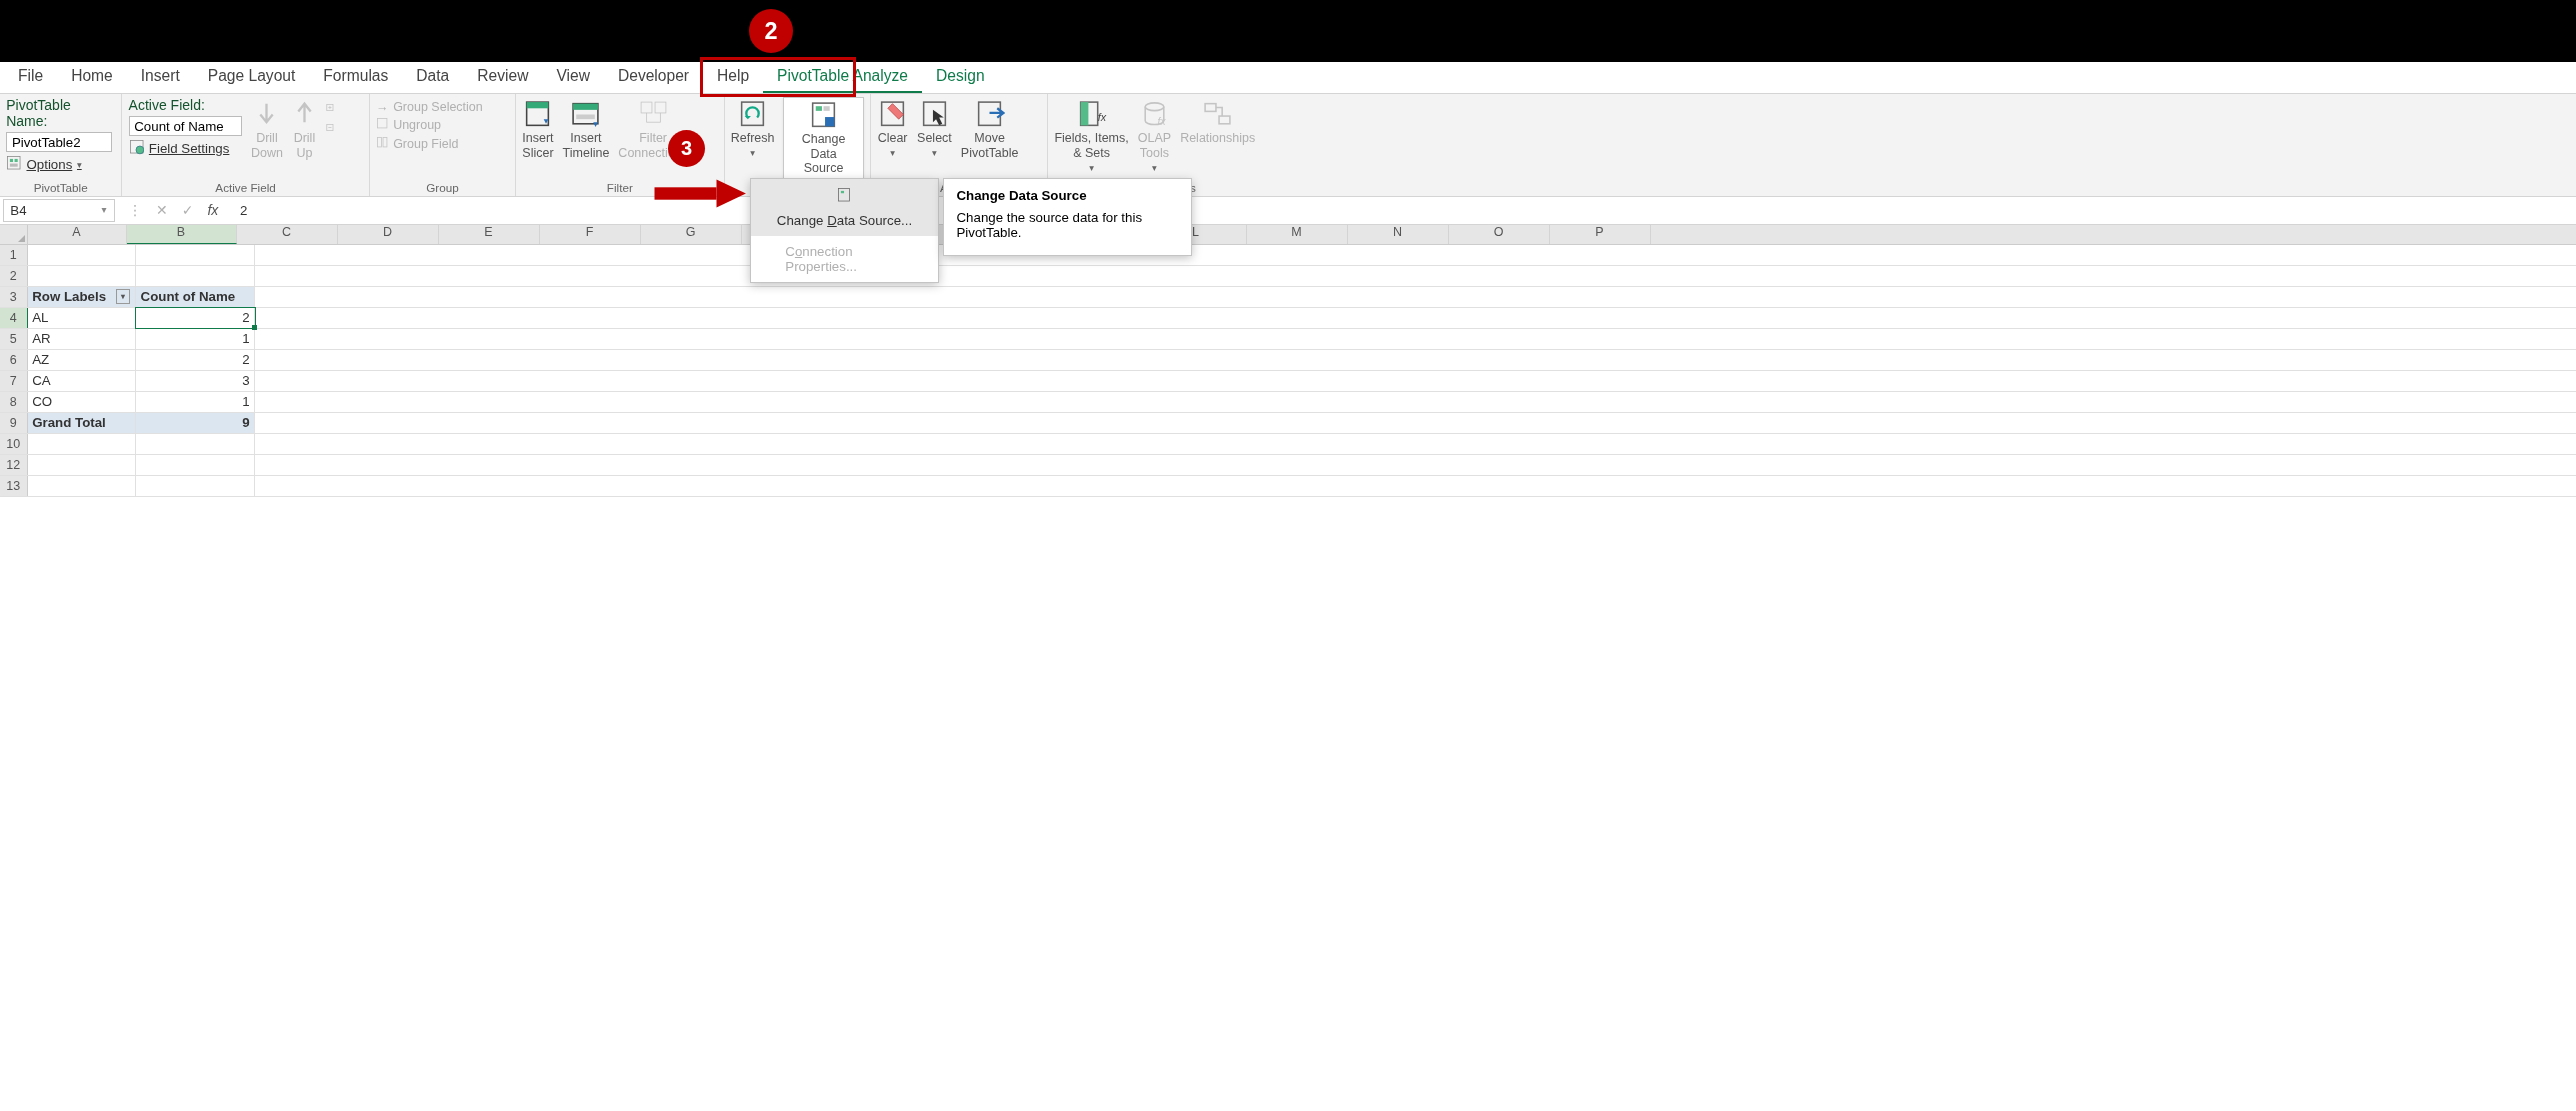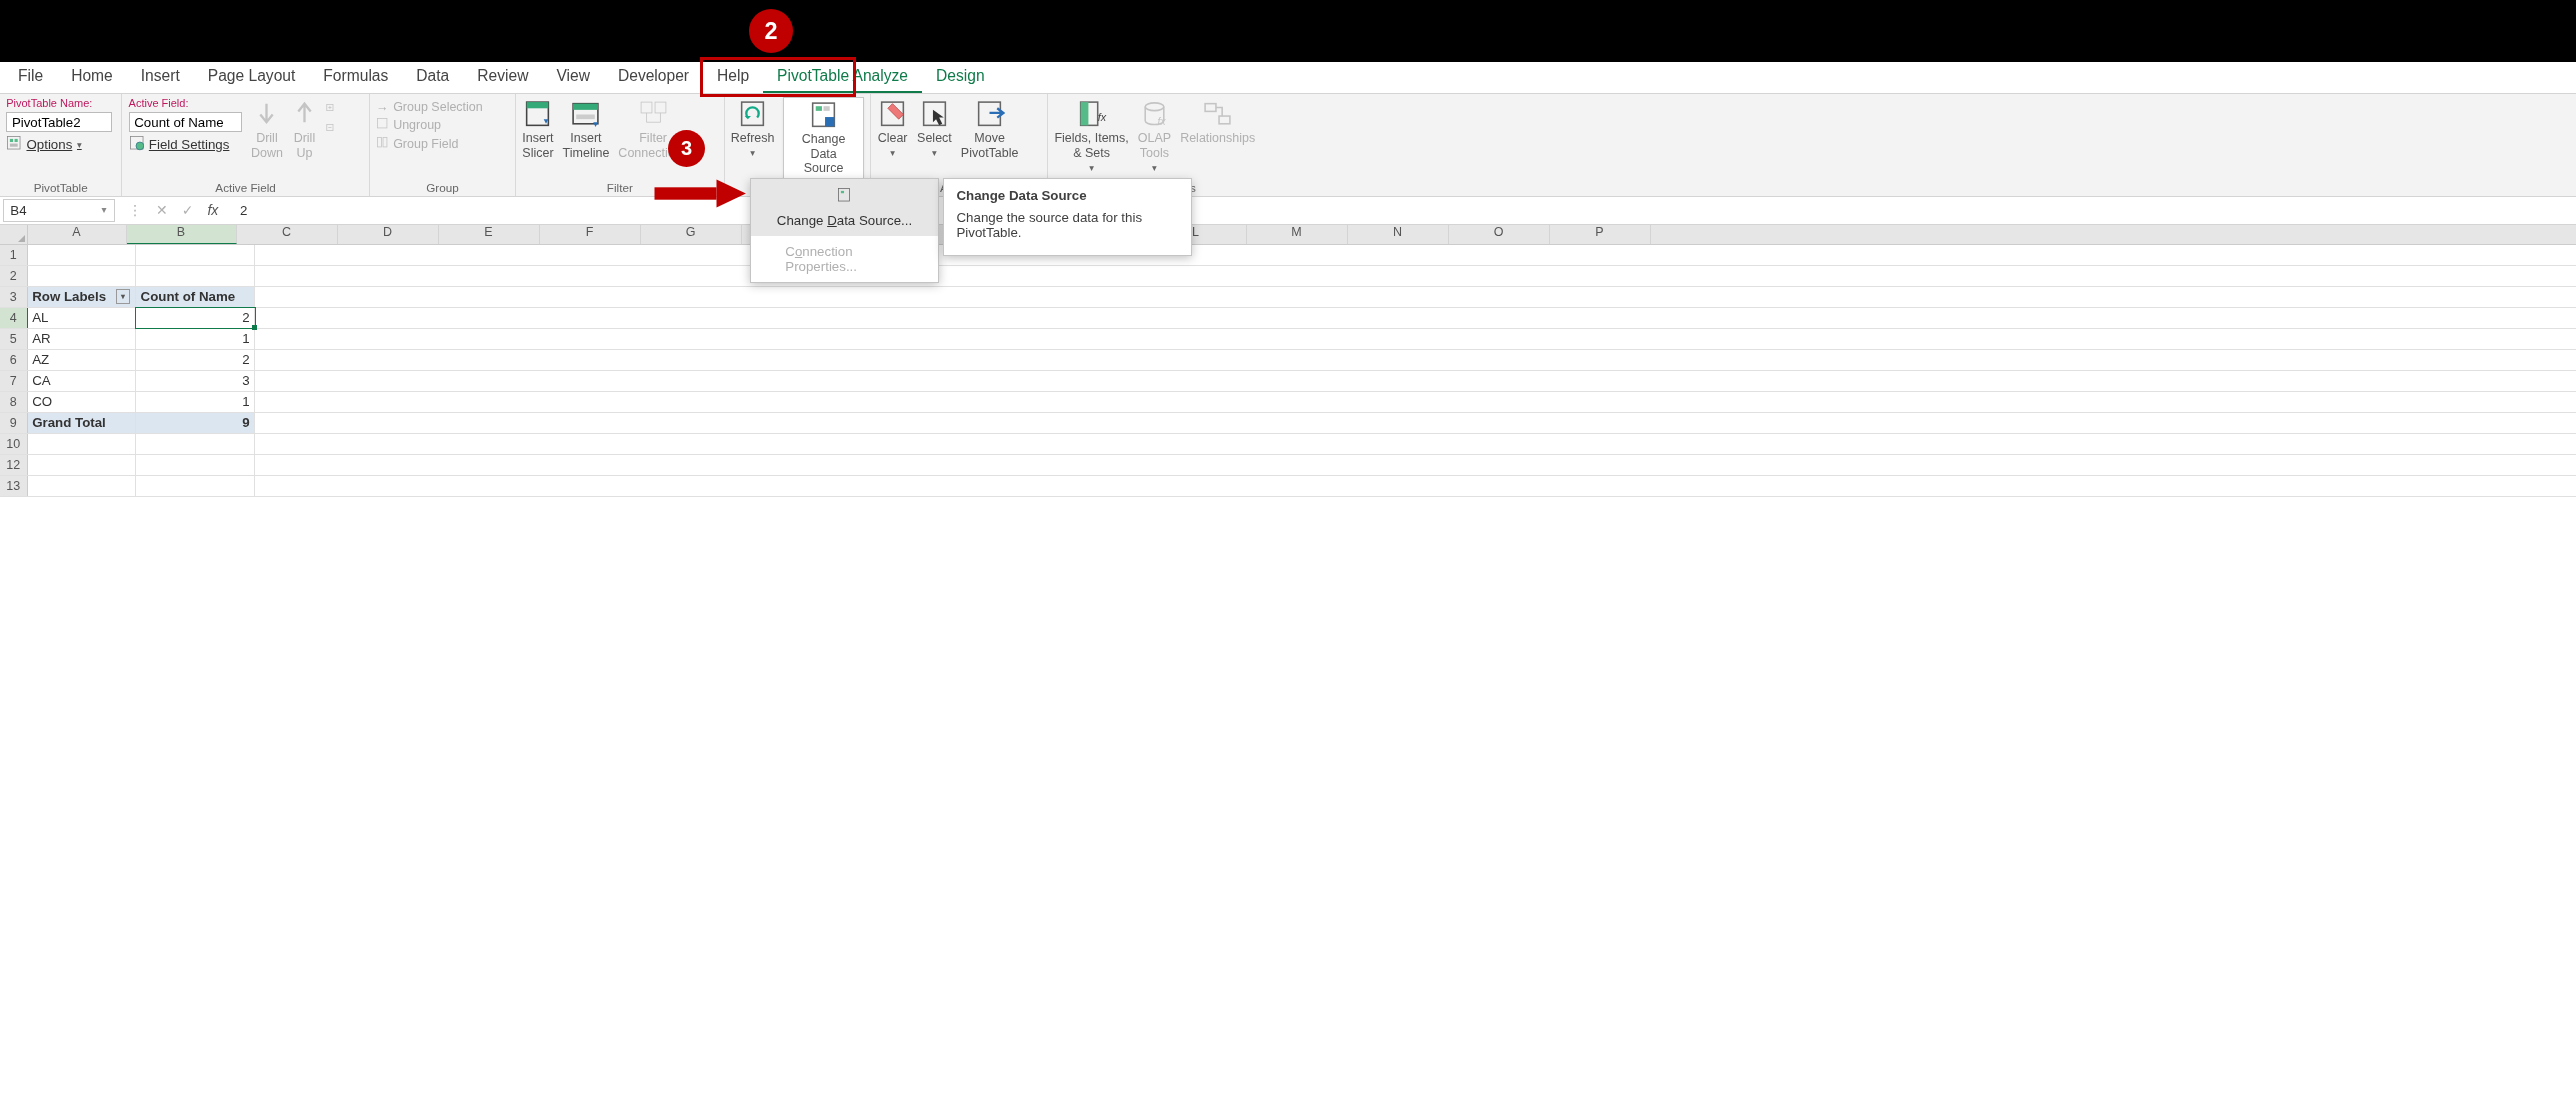--- a/index.html
+++ b/index.html
@@ -21,21 +21,21 @@
   .tabs .tab.green { color: #0F7B4A; }
   .tabs .tab.active { border-bottom: 2.3px solid #0F7B4A; }
   .redbox-tab { position: absolute; border: 3.1px solid #C00000; pointer-events: none; }
 
   
   .ribbon { background: #F3F3F3; display: flex; align-items: stretch; height: 102px; border-bottom: 0.8px solid #d4d4d4; font-size: 12.5px; }
   .group { border-right: 0.8px solid #d9d9d9; display: flex; flex-direction: column; justify-content: space-between; padding: 3.1px 6.2px 0 6.2px; }
   .group-body { display: flex; align-items: flex-start; gap: 9px; flex: 1; }
   .group-label { text-align: center; font-size: 11.7px; color: #666; padding: 1.6px 0 2.3px 0; }
   .g-input { font-size: 13.3px; border: 0.8px solid #bbb; background: #fff; padding: 1.6px 4.7px; width: 94px; }
-  .small-label { font-size: 11px; color: #be185d; }
+  .small-label { font-size: 14px; color: #14532d; }
   .btn-col { display: flex; flex-direction: column; align-items: center; justify-content: flex-start; gap: 1.6px; padding-top: 1.6px; color: #555; }
   .btn-col.disabled { color: #b0b0b0; }
   .btn-col .lbl { font-size: 12.5px; line-height: 1.15; text-align: center; }
   .icon-lg svg { display: block; }
   .stack { display: flex; flex-direction: column; gap: 3.1px; }
   .stack .line { display: flex; align-items: center; gap: 4.7px; font-size: 12.5px; color: #555; }
   .stack .line.disabled { color: #b0b0b0; }
   .inline-btn { display: flex; align-items: center; gap: 4.7px; font-size: 13.3px; color: #333; text-decoration: underline; }
   .inline-btn svg { flex-shrink: 0; }
   .chev { font-size: 9.4px; color: #666; }
@@ -46,21 +46,21 @@
     position: absolute; top: 178px; left: 750px; width: 187px;
     background: #fff; border: 0.8px solid #c4c4c4; box-shadow: 0 3.1px 9.4px rgba(0,0,0,0.25);
     z-index: 30; font-size: 13.3px;
   }
   .dropdown .item { display: flex; align-items: center; gap: 7.8px; padding: 7.8px 11px; }
   .dropdown .item.hover { background: #E6E6E6; flex-direction: column; }
   .dropdown .item.disabled { color: #b0b0b0; }
   .tooltip {
     position: absolute; top: 178px; left: 943px; width: 222px;
     background: #fff; border: 0.8px solid #c4c4c4; box-shadow: 0 3.1px 9.4px rgba(0,0,0,0.25);
-    padding: 9.4px 12.5px 15.6px 12.5px; z-index: 30; font-size: 13.3px; color: #404040;
+    padding: 9.4px 12.5px 15.6px 12.5px; z-index: 30; font-size: 13.3px; color: #000000;
   }
   .tooltip .tt-title { font-weight: bold; margin-bottom: 6.2px; }
 
   
   .fbar { display: flex; align-items: center; height: 26.5px; border-bottom: 0.8px solid #d4d4d4; font-size: 13.3px; }
   .namebox { width: 98px; border: 0.8px solid #ccc; padding: 3.1px 6.2px; margin: 0 4.7px 0 3.1px; display: flex; justify-content: space-between; align-items: center; background: #fff; }
   .namebox .dd { color: #888; font-size: 8.6px; }
   .fbar-icons { display: flex; gap: 14px; color: #b0b0b0; padding: 0 7.8px; font-size: 14px; }
   .fbar-icons .fx { font-style: italic; color: #555; }
   .fbar-val { padding-left: 14px; color: #333; }

